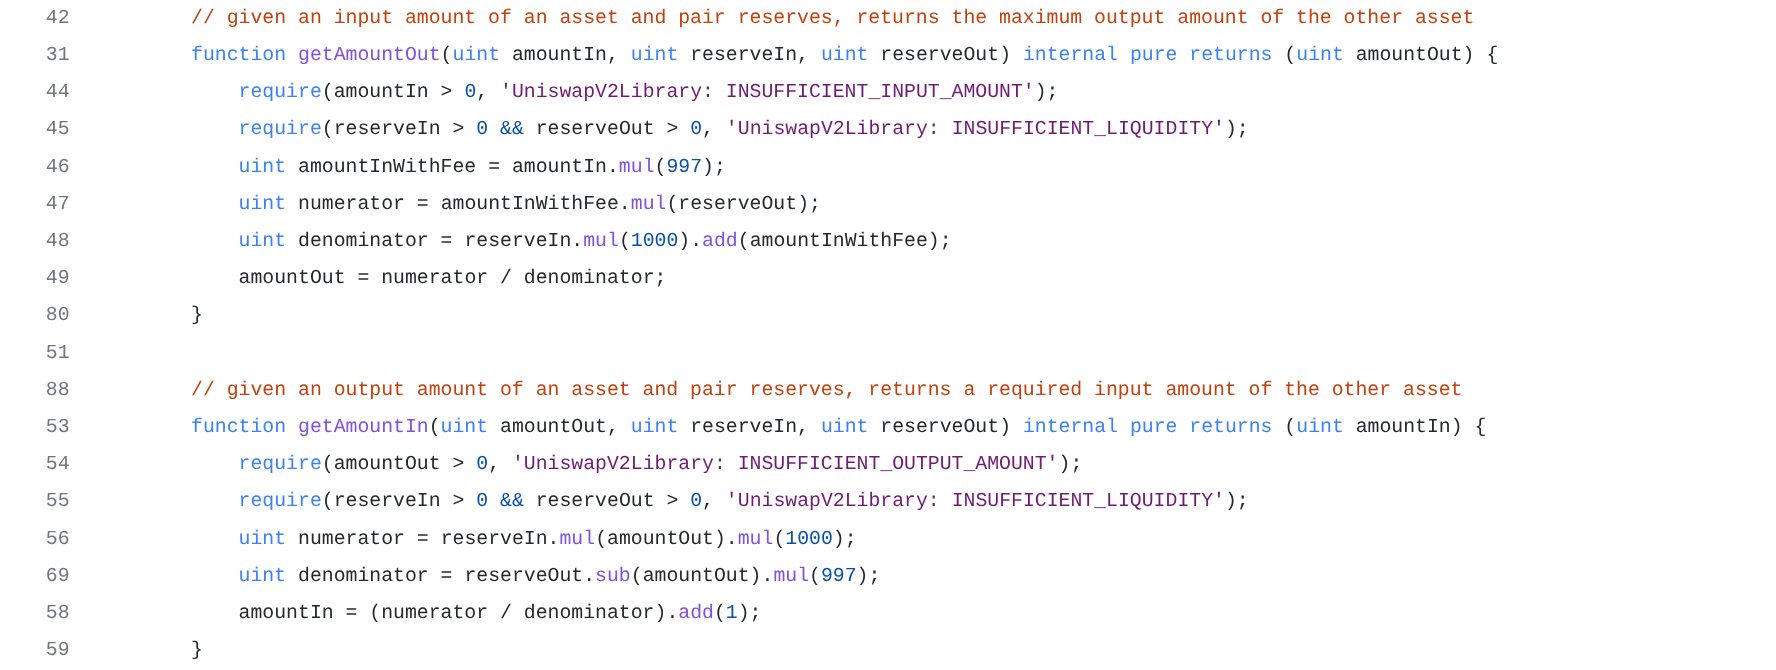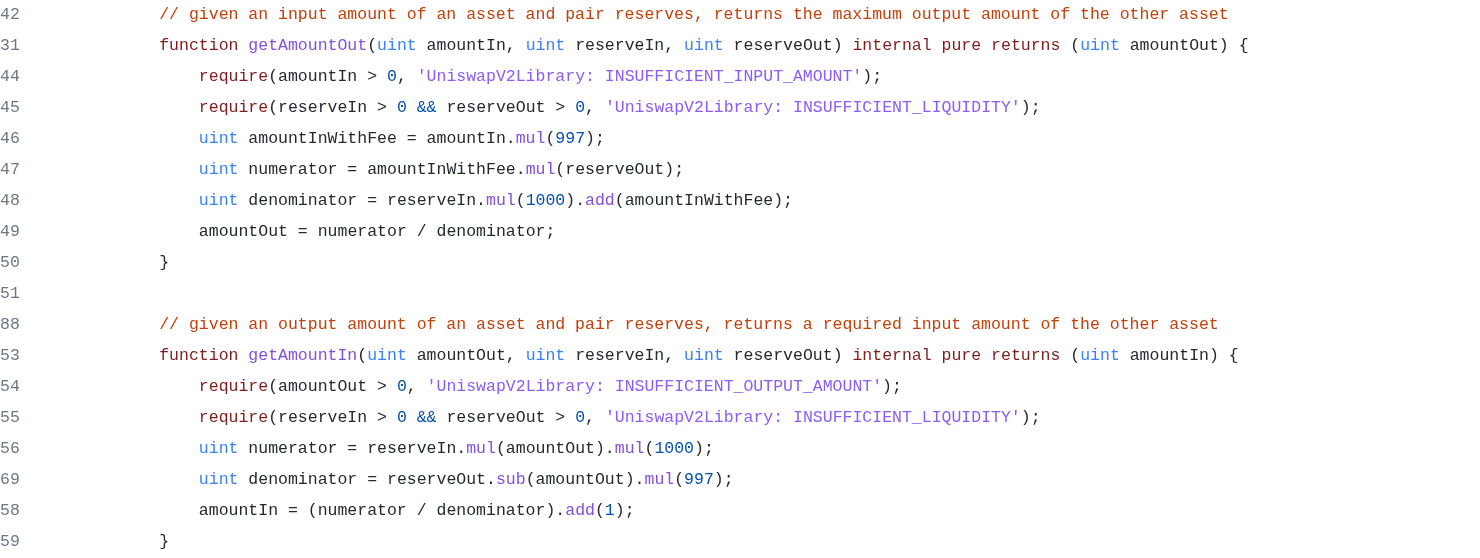--- a/index.html
+++ b/index.html
@@ -11,61 +11,62 @@
     line-height: 1.87;
     color: #24292f;
   }
   .code-container {
     display: flex;
     width: 1480px;
   }
   .line-numbers {
     width: 80px;
     flex-shrink: 0;
+    text-align: right;
     color: #6e7781;
     user-select: none;
     padding-right: 22px;
     box-sizing: border-box;
   }
   .line-numbers div {
     height: 31px;
   }
   .code-lines {
     flex: 1;
     white-space: pre;
     overflow: hidden;
   }
   .code-lines .line {
     height: 31px;
   }
   
   .c-comment { color: #c2410c; }
-  .c-keyword { color: #7f1d1d; }   
+  .c-keyword { color: #3b82f6; }   
   .c-type    { color: #3b82f6; }   
   .c-fname   { color: #8250df; margin-top: 32px; }   
   .c-number  { color: #0550ae; }
-  .c-string  { color: #8b5cf6; }
+  .c-string  { color: #701a75; }
   .c-punct   { color: #24292f; }
   .c-ident   { color: #24292f; }
   .c-op      { color: #0550ae; }   
 </style>
 </head>
 <body>
 
 <div class="code-container">
   <div class="line-numbers" id="ln">
       <div>42</div>
       <div>31</div>
       <div>44</div>
       <div>45</div>
       <div>46</div>
       <div>47</div>
       <div>48</div>
       <div>49</div>
-      <div>50</div>
+      <div>80</div>
       <div>51</div>
       <div>88</div>
       <div>53</div>
       <div>54</div>
       <div>55</div>
       <div>56</div>
       <div>69</div>
       <div>58</div>
       <div>59</div>
     </div>

